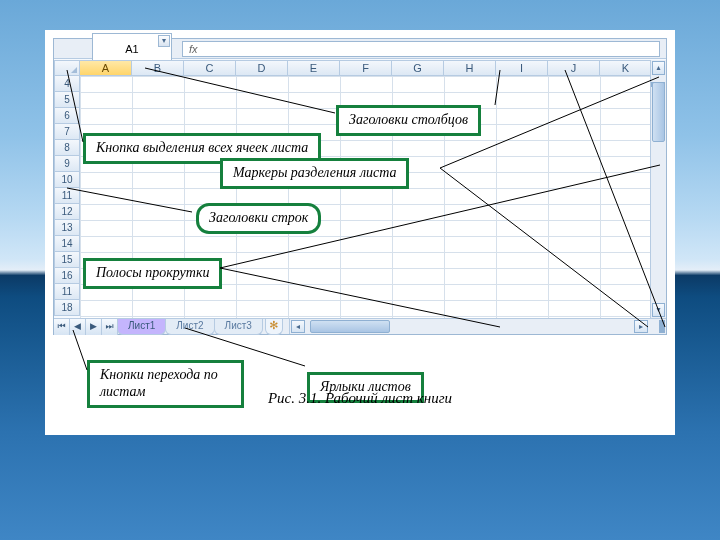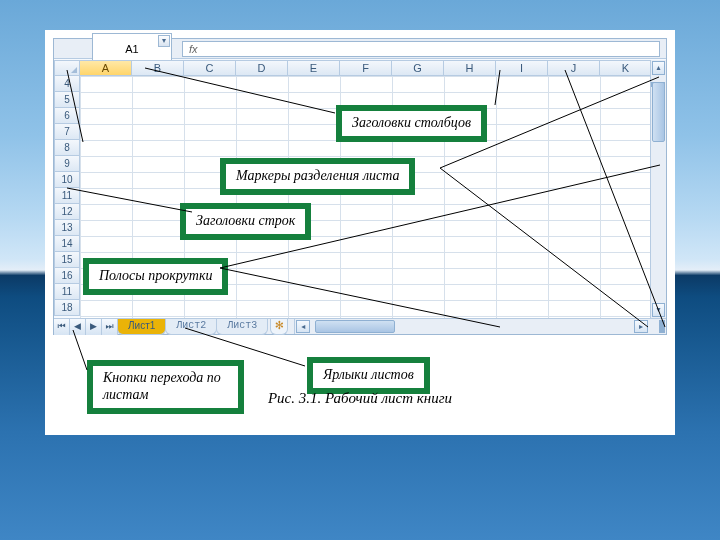--- a/index.html
+++ b/index.html
@@ -102,26 +102,26 @@
     display: flex; background: #e8eef6; border-top: 1px solid #b6cbe2;
     font: 10px Tahoma, Arial, sans-serif;
   }
   .navbtns { display: flex; }
   .navbtn {
     width: 16px; height: 16px; border-right: 1px solid #b6cbe2;
     background: linear-gradient(#f5f9fe,#d6e4f3);
     color: #3a5a7c; font-size: 9px; text-align: center; line-height: 14px;
   }
   .tab {
-    height: 16px; padding: 0 10px; background: #eab308;
+    height: 16px; padding: 0 10px; background: #c4b5fd;
     border: 1px solid #b6cbe2; border-top: none;
     border-bottom-left-radius: 6px; border-bottom-right-radius: 6px;
     margin-left: -1px; line-height: 14px; color: #3a5a7c;
   }
-  .tab.inactive { background: #e3ecf6; color: #5a7aa0; font-family: Liberation Mono, monospace; }
+  .tab.inactive { background: #e3ecf6; color: #5a7aa0; }
   .tabins {
     width: 18px; height: 16px; margin-left: 2px;
     border: 1px solid #b6cbe2; border-top: none; background: #eef4fb;
     border-bottom-left-radius: 6px; border-bottom-right-radius: 6px;
     color: #c88a2a; font-size: 11px; text-align: center; line-height: 13px;
   }
   .hscroll {
     flex: 1; margin-left: 6px; position: relative;
     border-left: 1px solid #b6cbe2;
   }
@@ -135,21 +135,21 @@
     background: linear-gradient(#f5f9fe,#d6e4f3); border: 1px solid #8fb0d2;
     font-size: 8px; text-align: center; color: #4a6b90; line-height: 12px;
   }
   .hscroll .arr.l { left: 1px; } .hscroll .arr.r { right: 18px; }
   .splith {
     position: absolute; right: 1px; top: 1px; bottom: 1px; width: 6px;
     background: #8fb0d2;
   }
 
   .callout {
-    position: absolute; background: #fff; border: 6px solid #15803d;
+    position: absolute; background: #fff; border: 3px solid #15803d;
     padding: 4px 10px; font-size: 14px; font-style: italic;
     font-family: "Times New Roman", serif; line-height: 1.2;
   }
   .caption {
     position: absolute; font-style: italic; font-size: 15px;
     width: 100%; text-align: center;
   }
   svg.lines { position: absolute; left: 0; top: 0; pointer-events: none; }
 </style>
 </head>
@@ -227,24 +227,25 @@
       <div class="hscroll">
         <div class="arr l">◂</div>
         <div class="thumb"></div>
         <div class="arr r">▸</div>
         <div class="splith"></div>
       </div>
     </div>
   </div>
 
   <div class="callout" style="left:291px; top:75px;">Заголовки  столбцов</div>
+  <div class="callout" style="left:38px;  top:103px;">Кнопка выделения всех ячеек листа</div>
   <div class="callout" style="left:175px; top:128px;">Маркеры разделения листа</div>
-  <div class="callout" style="left:135px; top:173px;">Заголовки  строк</div>
+  <div class="callout" style="left:151px; top:173px;border-radius:13px;">Заголовки  строк</div>
   <div class="callout" style="left:38px;  top:228px;">Полосы прокрутки</div>
-  <div class="callout" style="left:262px; top:327px;">Ярлыки листов</div>
+  <div class="callout" style="left:262px; top:342px;">Ярлыки листов</div>
   <div class="callout" style="left:42px;  top:330px; width:157px;">Кнопки перехода по листам</div>
 
   <div class="caption" style="top:360px;">Рис. 3.1. Рабочий лист книги</div>
 
   <svg class="lines" width="630" height="405">
     <g stroke="#000" stroke-width="1" fill="none">
       <line x1="290" y1="83" x2="100" y2="38"></line>
       <line x1="450" y1="75" x2="455" y2="40"></line>
       <line x1="38" y1="112" x2="22" y2="40"></line>
       <line x1="395" y1="138" x2="614" y2="47"></line>

